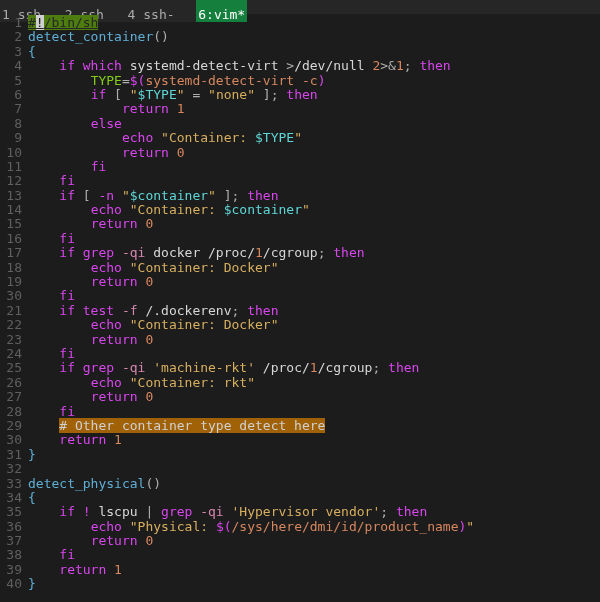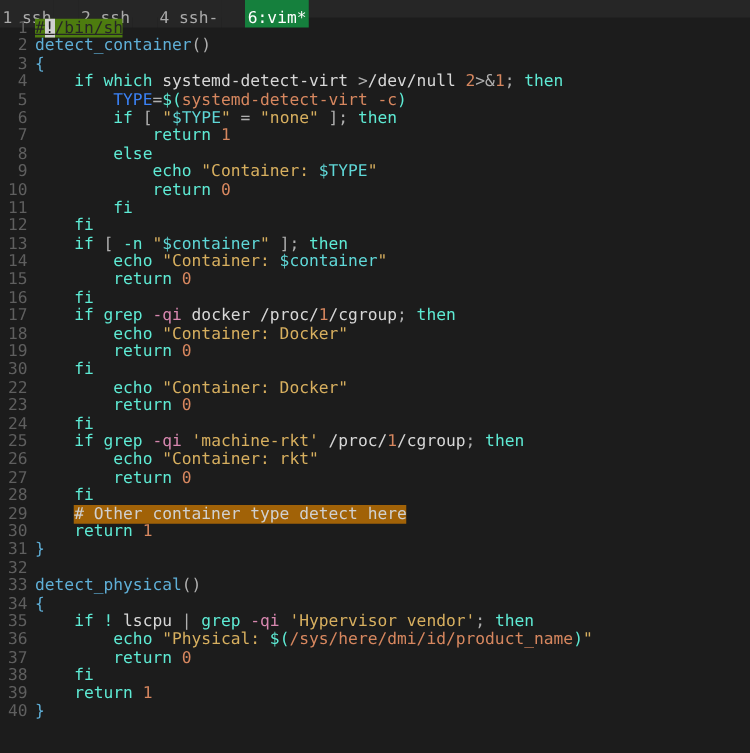--- a/index.html
+++ b/index.html
@@ -49,28 +49,28 @@
     color: #5f5f5f;
     flex: 0 0 auto;
   }
   .code {
     flex: 1 1 auto;
   }
 
   
   .c-brace    { color: #5fafd7; }  
   .c-func     { color: #5fafd7; margin-top: 21px; }  
-  .c-kw       { color: #5eead4; }  
+  .c-kw       { color: #d946ef; }  
   .c-num      { color: #d7875f; }  
   .c-str      { color: #d7af5f; }  
   .c-var      { color: #5fd7d7; }  
   .c-op       { color: #afafaf; }  
   .c-plain    { color: #d7d7d7; }
   .c-path     { color: #d7d7d7; }
-  .c-assign   { color: #3b82f6; }
+  .c-assign   { color: #84cc16; }
   .c-flag     { color: #d787af; }  
   .c-cmd      { color: #d7d7d7; margin-top: 12px; }
 
   
   .box-she {
     background: #4d7c0f;
     color: #262626;
     text-decoration: underline;
   }
   
@@ -134,20 +134,21 @@
 <div class="line"><span class="gutter">16</span><span class="code"><span>    </span><span class="c-kw">fi</span></span></div>
 
 <div class="line"><span class="gutter">17</span><span class="code"><span>    </span><span class="c-kw">if</span><span> </span><span class="c-kw">grep</span><span> </span><span class="c-flag">-qi</span><span> </span><span class="c-plain">docker</span><span> </span><span class="c-path">/proc/</span><span class="c-num">1</span><span class="c-path">/cgroup</span><span class="c-op">; </span><span class="c-kw">then</span></span></div>
 
 <div class="line"><span class="gutter">18</span><span class="code"><span>        </span><span class="c-kw">echo</span><span> </span><span class="c-str">"</span><span class="c-str">Container: </span><span class="c-str">Docker</span><span class="c-str">"</span></span></div>
 
 <div class="line"><span class="gutter">19</span><span class="code"><span>        </span><span class="c-kw">return</span><span> </span><span class="c-num">0</span></span></div>
 
 <div class="line"><span class="gutter">30</span><span class="code"><span>    </span><span class="c-kw">fi</span></span></div>
 
+<div class="line"><span class="gutter">21</span><span class="code"><span>    </span><span class="c-kw">if</span><span> </span><span class="c-kw">test</span><span> </span><span class="c-flag">-f</span><span> </span><span class="c-path">/.dockerenv</span><span class="c-op">; </span><span class="c-kw">then</span></span></div>
 
 <div class="line"><span class="gutter">22</span><span class="code"><span>        </span><span class="c-kw">echo</span><span> </span><span class="c-str">"</span><span class="c-str">Container: </span><span class="c-str">Docker</span><span class="c-str">"</span></span></div>
 
 <div class="line"><span class="gutter">23</span><span class="code"><span>        </span><span class="c-kw">return</span><span> </span><span class="c-num">0</span></span></div>
 
 <div class="line"><span class="gutter">24</span><span class="code"><span>    </span><span class="c-kw">fi</span></span></div>
 
 <div class="line"><span class="gutter">25</span><span class="code"><span>    </span><span class="c-kw">if</span><span> </span><span class="c-kw">grep</span><span> </span><span class="c-flag">-qi</span><span> </span><span class="c-str">'</span><span class="c-str">machine-rkt</span><span class="c-str">'</span><span> </span><span class="c-path">/proc/</span><span class="c-num">1</span><span class="c-path">/cgroup</span><span class="c-op">; </span><span class="c-kw">then</span></span></div>
 
 <div class="line"><span class="gutter">26</span><span class="code"><span>        </span><span class="c-kw">echo</span><span> </span><span class="c-str">"</span><span class="c-str">Container: </span><span class="c-str">rkt</span><span class="c-str">"</span></span></div>

